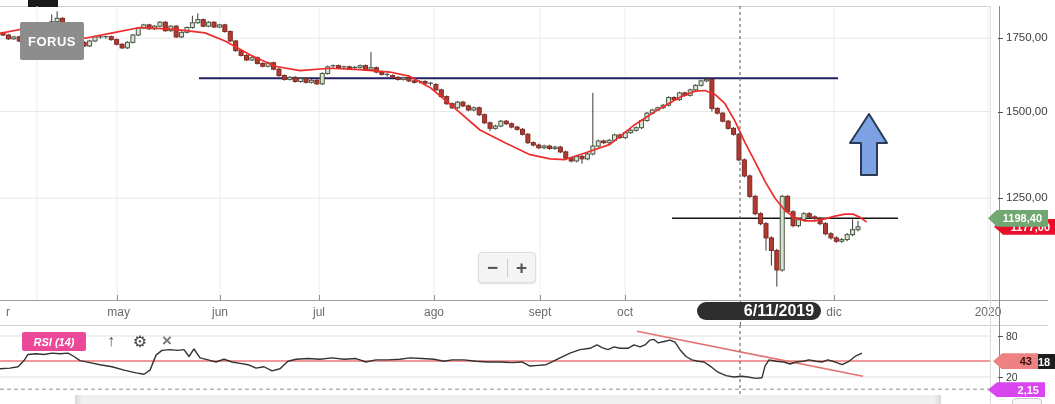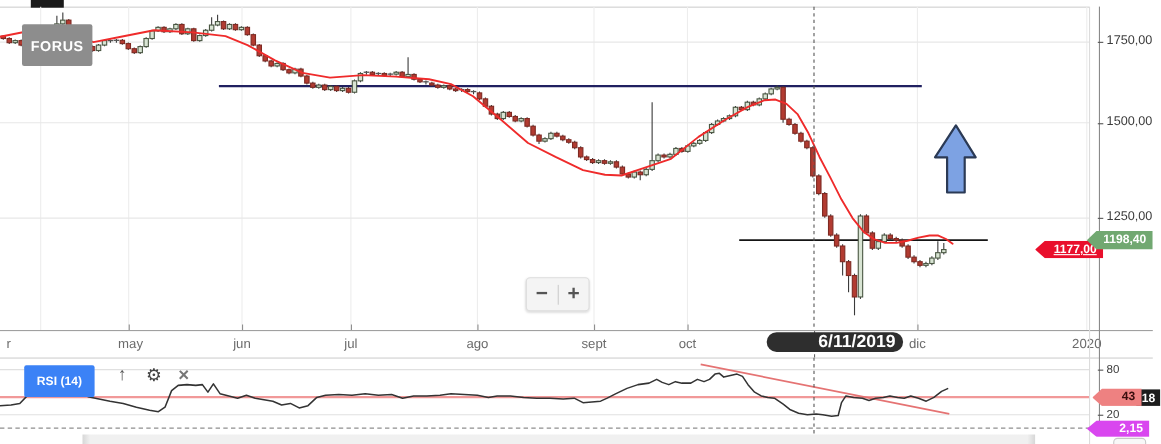--- a/index.html
+++ b/index.html
@@ -23,28 +23,28 @@
        border-radius:9px;color:#fff;font-size:16px;font-weight:bold;display:flex;align-items:center;
        justify-content:center;z-index:6;padding-left:40px;}
   .axis-vline{position:absolute;left:999px;top:6px;width:1px;height:388px;background:#8a8a8a;}
   .plot-edge{position:absolute;left:990px;top:6px;width:1px;height:398px;background:#dcdcdc;}
   .price-label{position:absolute;left:1006px;font-size:11.5px;color:#3c3c3c;}
   .ptick{position:absolute;left:998px;width:5px;height:1px;background:#555;}
   .tag{position:absolute;color:#fff;font-size:11px;font-weight:bold;display:flex;align-items:center;
        justify-content:flex-end;padding-right:6px;box-sizing:border-box;
        clip-path:polygon(9px 0,100% 0,100% 100%,9px 100%,0 50%);}
   .tag.green{left:988px;width:60px;height:17px;background:#71a871;z-index:4;}
-  .tag.red{left:941px;width:62px;height:16px;background:#e90f2c;z-index:3;text-decoration:underline;}
+  .tag.red{left:994px;width:62px;height:16px;background:#e90f2c;z-index:3;}
   .tag.pink{left:993px;width:45px;height:16px;background:#ee8181;color:#3a0d0d;z-index:4;}
   .tag.black-sm{left:1033px;width:22px;height:15px;background:#1d1d1d;clip-path:none;z-index:3;
        justify-content:center;padding-right:0;}
   .tag.black-lg{left:988px;width:57px;height:15px;background:#d946ef;z-index:4;}
-  .rsi-badge{position:absolute;left:22px;top:332px;width:64px;height:29px;background:#3b82f6;
+  .rsi-badge{position:absolute;left:22px;top:332px;width:64px;height:19px;background:#ec4899;
        color:#fff;font-size:11px;font-weight:bold;display:flex;align-items:center;justify-content:center;
-       border-radius:2px;}
+       border-radius:2px;font-style:italic;}
   .rsi-icon{position:absolute;top:331px;width:20px;height:20px;display:flex;align-items:center;
        justify-content:center;cursor:pointer;}
   .dash-strip{position:absolute;left:740px;top:301px;width:0;height:24px;border-left:1px dashed #666;z-index:2;}
   .scrollbar{position:absolute;left:0;top:395px;width:990px;height:9px;background:#fff;}
   .scroll-thumb{position:absolute;left:75px;top:0;width:866px;height:9px;
        background:linear-gradient(to right,#d7d7d7,#f0f0f0 7px,#f0f0f0 calc(100% - 7px),#d7d7d7);}
   .corner-btn{position:absolute;left:1012px;top:398px;width:30px;height:12px;background:#f8f8f8;
        border:1px solid #c8c8c8;border-radius:4px;box-sizing:border-box;}
   svg{position:absolute;left:0;}
 </style>

